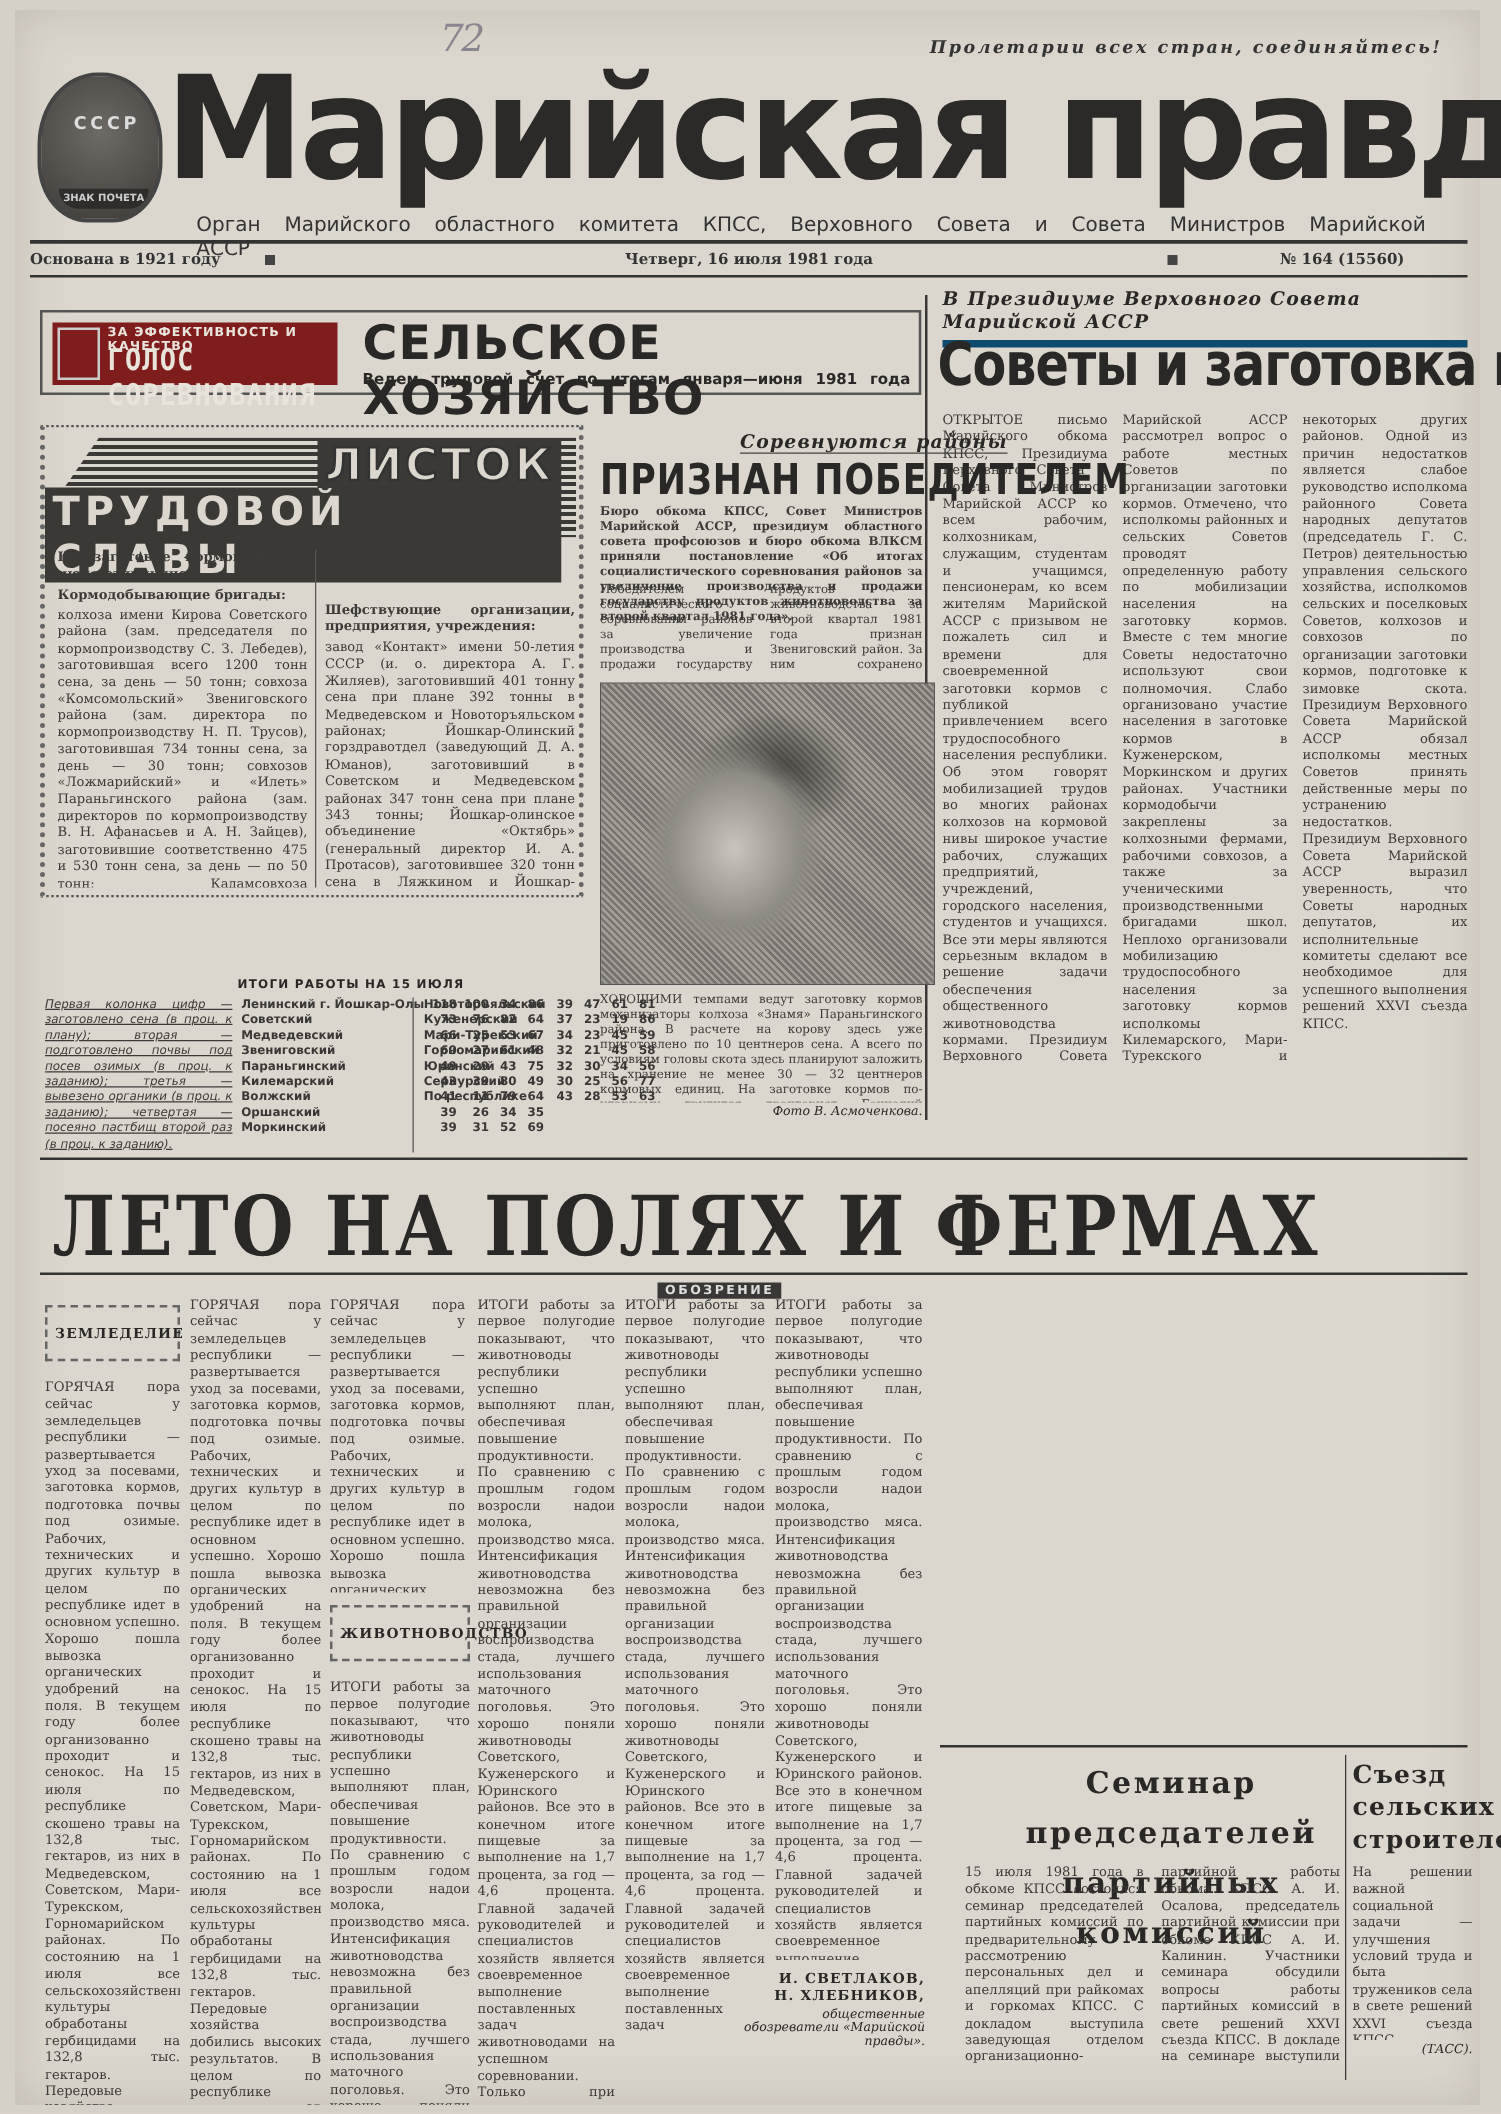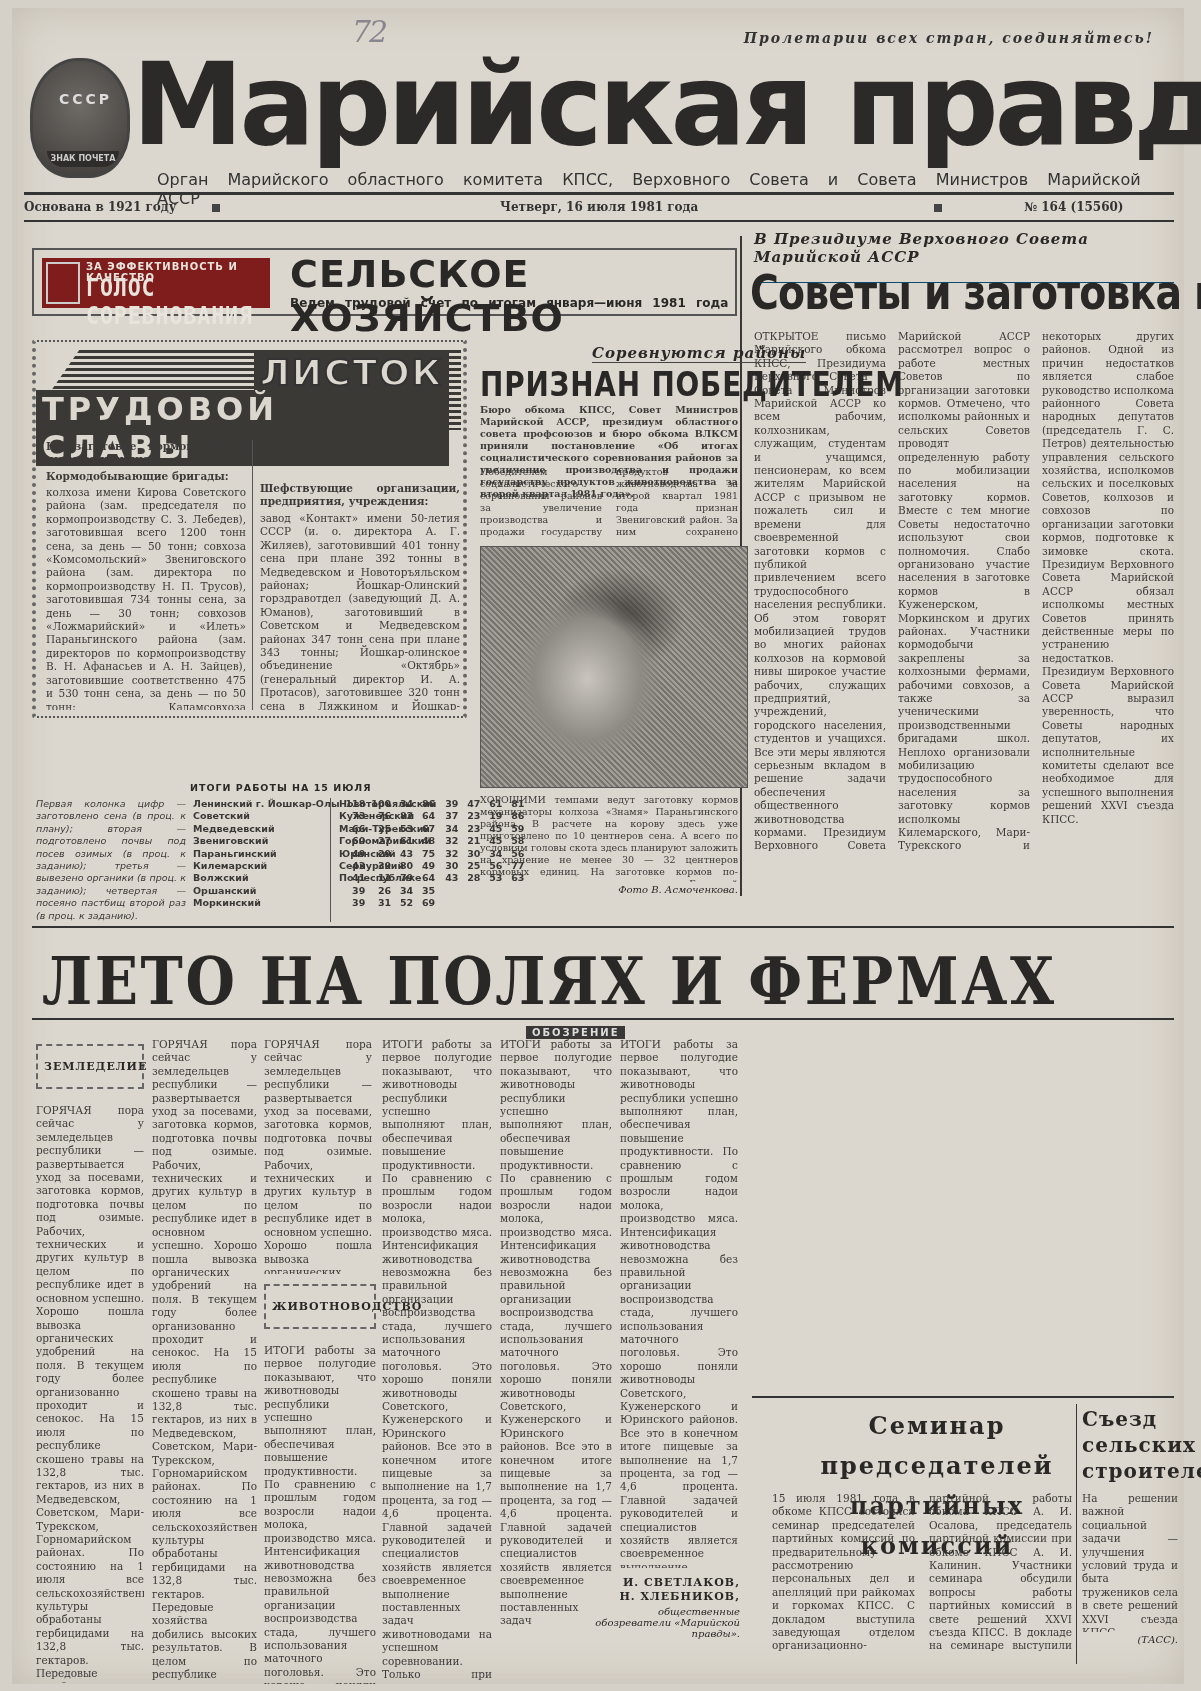--- a/index.html
+++ b/index.html
@@ -90,21 +90,21 @@
       <div class="ico"></div>
       <div class="small">ЗА ЭФФЕКТИВНОСТЬ И КАЧЕСТВО</div>
       <div class="big">ГОЛОС СОРЕВНОВАНИЯ</div>
     </div>
     <div class="selhoz">СЕЛЬСКОЕ ХОЗЯЙСТВО</div>
     <div class="selhoz-sub">Ведем трудовой счет по итогам января—июня 1981 года</div>
   </div>
 
   <div class="abs vline" style="left:728px; top:228px; height:660px;"></div>
 
-  <div class="abs kicker" style="left:742px; top:222px; border-bottom:1px solid #0c4a6e; padding-bottom:16px; width:420px;">В Президиуме Верховного Совета Марийской АССР</div>
+  <div class="abs kicker" style="left:742px; top:222px; border-bottom:6px solid #0c4a6e; padding-bottom:6px; width:420px;">В Президиуме Верховного Совета Марийской АССР</div>
   <div class="abs h-sovety">Советы и заготовка кормов</div>
   <div class="abs body-text cols3" style="left:742px; top:322px; width:420px; height:1050px; overflow:hidden;">ОТКРЫТОЕ письмо Марийского обкома КПСС, Президиума Верховного Совета и Совета Министров Марийской АССР ко всем рабочим, колхозникам, служащим, студентам и учащимся, пенсионерам, ко всем жителям Марийской АССР с призывом не пожалеть сил и времени для своевременной заготовки кормов с публикой привлечением всего трудоспособного населения республики. Об этом говорят мобилизацией трудов во многих районах колхозов на кормовой нивы широкое участие рабочих, служащих предприятий, учреждений, городского населения, студентов и учащихся. Все эти меры являются серьезным вкладом в решение задачи обеспечения общественного животноводства кормами. Президиум Верховного Совета Марийской АССР рассмотрел вопрос о работе местных Советов по организации заготовки кормов. Отмечено, что исполкомы районных и сельских Советов проводят определенную работу по мобилизации населения на заготовку кормов. Вместе с тем многие Советы недостаточно используют свои полномочия. Слабо организовано участие населения в заготовке кормов в Куженерском, Моркинском и других районах. Участники кормодобычи закреплены за колхозными фермами, рабочими совхозов, а также за ученическими производственными бригадами школ. Неплохо организовали мобилизацию трудоспособного населения за заготовку кормов исполкомы Килемарского, Мари-Турекского и некоторых других районов. Одной из причин недостатков является слабое руководство исполкома районного Совета народных депутатов (председатель Г. С. Петров) деятельностью управления сельского хозяйства, исполкомов сельских и поселковых Советов, колхозов и совхозов по организации заготовки кормов, подготовке к зимовке скота. Президиум Верховного Совета Марийской АССР обязал исполкомы местных Советов принять действенные меры по устранению недостатков. Президиум Верховного Совета Марийской АССР выразил уверенность, что Советы народных депутатов, их исполнительные комитеты сделают все необходимое для успешного выполнения решений XXVI съезда КПСС.</div>
 
   <div class="abs listok-box">
     <div class="listok-logo"></div>
     <div class="listok-t1">ЛИСТОК</div>
     <div class="listok-t2">ТРУДОВОЙ СЛАВЫ</div>
     <div class="abs body-text" style="left:10px; top:98px; width:200px; font-weight:bold;">На заготовке кормов на 10 июля отличились:</div>
     <div class="abs body-text" style="left:10px; top:128px; width:200px; font-weight:bold;">Кормодобывающие бригады:</div>
     <div class="abs body-text" style="left:10px; top:144px; width:200px; height:224px; overflow:hidden;">колхоза имени Кирова Советского района (зам. председателя по кормопроизводству С. З. Лебедев), заготовившая всего 1200 тонн сена, за день — 50 тонн; совхоза «Комсомольский» Звениговского района (зам. директора по кормопроизводству Н. П. Трусов), заготовившая 734 тонны сена, за день — 30 тонн; совхозов «Ложмарийский» и «Илеть» Параньгинского района (зам. директоров по кормопроизводству В. Н. Афанасьев и А. Н. Зайцев), заготовившие соответственно 475 и 530 тонн сена, за день — по 50 тонн; Кадамсовхоза «Сметнинский» Медведевского района (зам. директора по кормопроизводству В. М. Борисов), заготовившая 1067 тонн сена; совхоза «Азановский» Медведевского района (зам. директора по кормопроизводству А. И. Виданин), заготовившая 463 тонны сена; отделения № 1 совхоза «Кукнурский» Сернурского района (управляющий Ю. П. Шиманов), заскирдовавшая 176 тонн сена, за день — 21 тонну; колхоза «Рассвет» Советского района (зам. председателя по кормопроизводству М. А. Костромин), заложившая 1003 тонны сенажа, за день — 100 тонн;</div>
@@ -115,21 +115,21 @@
 
   <div class="abs kicker" style="left:580px; top:336px; border-bottom:1px solid #444;">Соревнуются районы</div>
   <div class="abs priznan">ПРИЗНАН ПОБЕДИТЕЛЕМ</div>
   <div class="abs body-text" style="left:468px; top:396px; width:258px; font-weight:bold; font-size:9.5px; line-height:12px;">Бюро обкома КПСС, Совет Министров Марийской АССР, президиум областного совета профсоюзов и бюро обкома ВЛКСМ приняли постановление «Об итогах социалистического соревнования районов за увеличение производства и продажи государству продуктов животноводства за второй квартал 1981 года».</div>
   <div class="abs body-text cols2" style="left:468px; top:458px; width:258px; height:76px; overflow:hidden; font-size:9.5px; line-height:12px;">Победителем социалистического соревнования районов за увеличение производства и продажи государству продуктов животноводства за второй квартал 1981 года признан Звениговский район. За ним сохранено переходящее Красное знамя обкома КПСС, Совета Министров Марийской АССР, областного совета профсоюзов и обкома ВЛКСМ. Решено поднять в честь Звениговского района Флаг трудовой славы Марийской АССР.</div>
   <div class="abs photo1"></div>
   <div class="abs body-text" style="left:468px; top:786px; width:258px; height:88px; overflow:hidden; font-size:9.5px; line-height:12px;">ХОРОШИМИ темпами ведут заготовку кормов механизаторы колхоза «Знамя» Параньгинского района. В расчете на корову здесь уже приготовлено по 10 центнеров сена. А всего по условиям головы скота здесь планируют заложить на хранение не менее 30 — 32 центнеров кормовых единиц. На заготовке кормов по-ударному трудится тракторист Геннадий Дмитриевич Гребнев (на снимке). Он неоднократно выходил победителем в соревновании, развернувшемся среди кормодобывающих хозяйства.</div>
   <div class="abs credit" style="left:468px; top:876px; width:258px;">Фото В. Асмоченкова.</div>
 
   <div class="abs itogi">ИТОГИ РАБОТЫ НА 15 ИЮЛЯ</div>
-  <div class="abs body-text" style="left:24px; top:790px; width:150px; font: italic 9.5px 'DejaVu Sans', sans-serif; line-height:12.4px;">Первая колонка цифр — заготовлено сена (в проц. к плану); вторая — подготовлено почвы под посев озимых (в проц. к заданию); третья — вывезено органики (в проц. к заданию); четвертая — посеяно пастбищ второй раз (в проц. к заданию).</div>
+  <div class="abs body-text" style="left:24px; top:790px; width:150px; font: italic 9.5px 'DejaVu Sans', sans-serif; line-height:12.4px;text-decoration:underline;">Первая колонка цифр — заготовлено сена (в проц. к плану); вторая — подготовлено почвы под посев озимых (в проц. к заданию); третья — вывезено органики (в проц. к заданию); четвертая — посеяно пастбищ второй раз (в проц. к заданию).</div>
   <table class="abs stats" style="left:178px; top:790px;">
     <tbody id="tbl-left">
         <tr>
           <td>Ленинский г. Йошкар-Олы</td>
           <td class="num">118</td>
           <td class="num">100</td>
           <td class="num">34</td>
           <td class="num">86</td>
         </tr>
         <tr>

